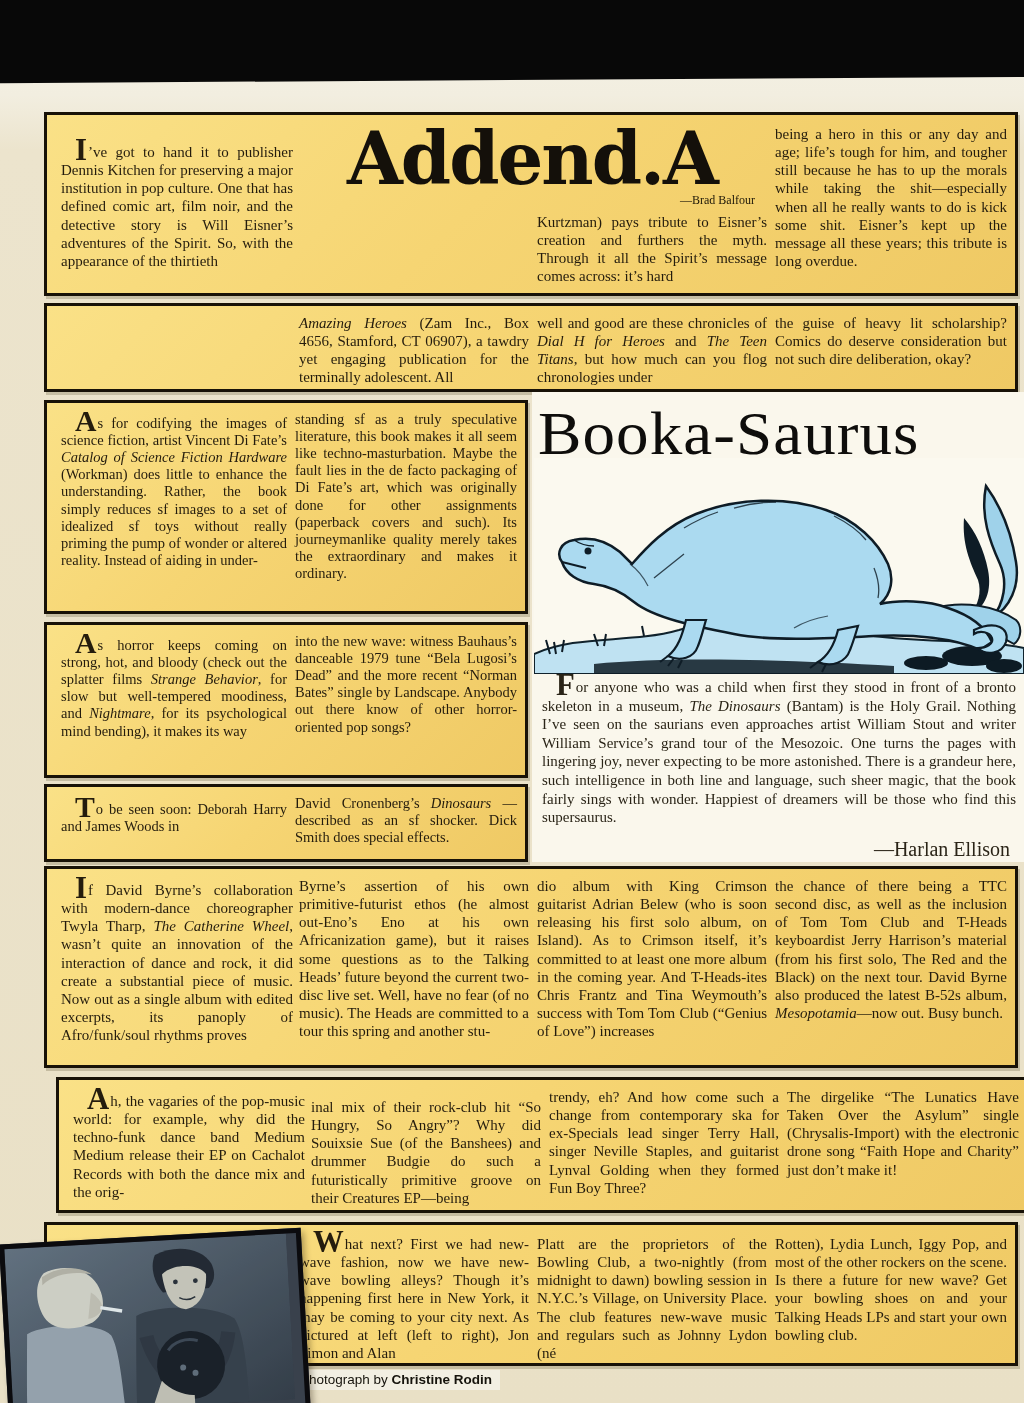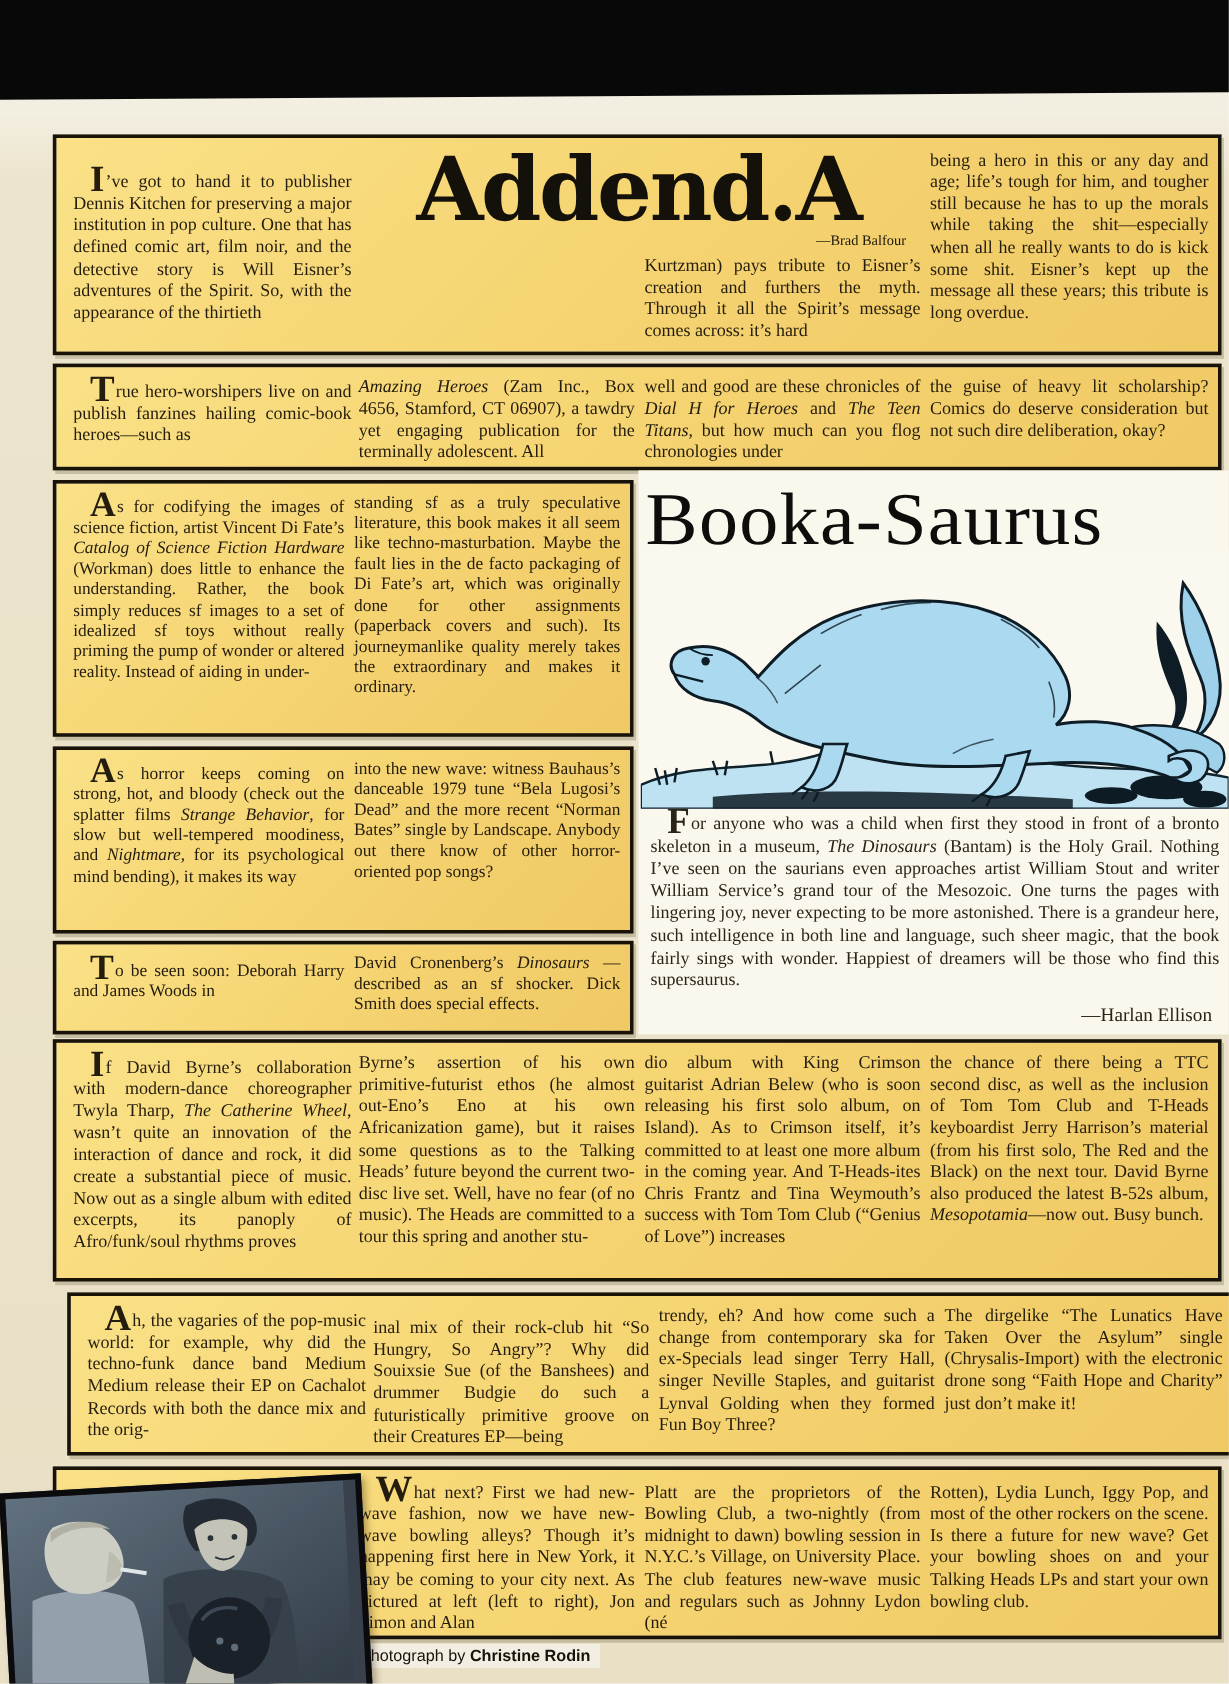--- a/index.html
+++ b/index.html
@@ -13,42 +13,41 @@
     border:3px solid #181207;box-sizing:border-box;overflow:hidden;box-shadow:2px 3px 0 rgba(70,58,25,.22);}
   .col{position:absolute;font-size:15px;line-height:1.21;text-align:justify;color:#241c0d;}
   .col.tight{font-size:14.5px;line-height:1.18;}
   .dc{font-weight:bold;font-size:205%;line-height:0;vertical-align:-3px;margin-left:14px;margin-right:1px;}
   .addenda-title{position:absolute;font-family:"DejaVu Serif",serif;font-weight:bold;
     font-size:72px;letter-spacing:-2px;color:#14100a;text-align:center;transform:scaleY(1.02);white-space:nowrap;}
   .addenda-byline{position:absolute;font-size:12px;text-align:right;color:#1d1708;}
   .white-panel{position:absolute;background:#faf7ec;}
   .booka-title{position:absolute;font-size:62px;letter-spacing:1px;color:#0e0d0b;transform:scaleX(1.05);transform-origin:left;white-space:nowrap;}
   .booka-body{position:absolute;font-size:15px;line-height:1.24;text-align:justify;color:#2a2417;}
-  .booka-byline{position:absolute;font-size:16px;text-align:right;color:#2a2417;}
+  .booka-byline{position:absolute;font-size:20px;text-align:right;color:#2a2417;}
   .photo-frame{position:absolute;left:4px;top:1236px;width:292px;height:176px;
     border:5px solid #0b0b0e;background:#39414c;transform:rotate(-3.2deg);box-shadow:3px 4px 6px rgba(40,30,10,.35);overflow:hidden;}
   .caption{position:absolute;font-family:"Liberation Sans",sans-serif;font-size:13.5px;color:#15130c;background:#f2efe2;padding:2px 8px 3px 2px;}
   .caption b{font-weight:bold;}
   i{font-style:italic;}
 </style>
 </head>
 <body>
 
 <div class="topbar"></div>
 
 <div class="ybox" style="left:44px;top:112px;width:974px;height:184px;">
   <div class="col" style="left:14px;top:28px;width:232px;"><span class="dc">I</span>’ve got to hand it to publisher Dennis Kitchen for preserving a major institution in pop culture. One that has defined comic art, film noir, and the detective story is Will Eisner’s adventures of the Spirit. So, with the appearance of the thirtieth</div>
   <div class="addenda-title" style="left:248px;top:0px;width:474px;">Addend.A</div>
   <div class="addenda-byline" style="left:248px;top:78px;width:460px;">—Brad Balfour</div>
   <div class="col" style="left:490px;top:98px;width:230px;">Kurtzman) pays tribute to Eisner’s creation and furthers the myth. Through it all the Spirit’s message comes across: it’s hard</div>
   <div class="col" style="left:728px;top:10px;width:232px;">being a hero in this or any day and age; life’s tough for him, and tougher still because he has to up the morals while taking the shit—especially when all he really wants to do is kick some shit. Eisner’s kept up the message all these years; this tribute is long overdue.</div>
 </div>
 
 <div class="ybox" style="left:44px;top:303px;width:974px;height:89px;">
-  <div class="col" style="left:14px;top:12px;width:232px;"><span class="dc">T</span>rue hero-worshipers live on and publish fanzines hailing comic-book heroes—such as</div>
   <div class="col" style="left:252px;top:8px;width:230px;"><i>Amazing Heroes</i> (Zam Inc., Box 4656, Stamford, CT 06907), a tawdry yet engaging publication for the terminally adolescent. All</div>
   <div class="col" style="left:490px;top:8px;width:230px;">well and good are these chronicles of <i>Dial H for Heroes</i> and <i>The Teen Titans</i>, but how much can you flog chronologies under</div>
   <div class="col" style="left:728px;top:8px;width:232px;">the guise of heavy lit scholarship? Comics do deserve consideration but not such dire deliberation, okay?</div>
 </div>
 
 <div class="ybox" style="left:44px;top:400px;width:484px;height:214px;">
   <div class="col tight" style="left:14px;top:12px;width:226px;"><span class="dc">A</span>s for codifying the images of science fiction, artist Vincent Di Fate’s <i>Catalog of Science Fiction Hardware</i> (Workman) does little to enhance the understanding. Rather, the book simply reduces sf images to a set of idealized sf toys without really priming the pump of wonder or altered reality. Instead of aiding in under-</div>
   <div class="col tight" style="left:248px;top:8px;width:222px;">standing sf as a truly speculative literature, this book makes it all seem like techno-masturbation. Maybe the fault lies in the de facto packaging of Di Fate’s art, which was originally done for other assignments (paperback covers and such). Its journeymanlike quality merely takes the extraordinary and makes it ordinary.</div>
 </div>
 

